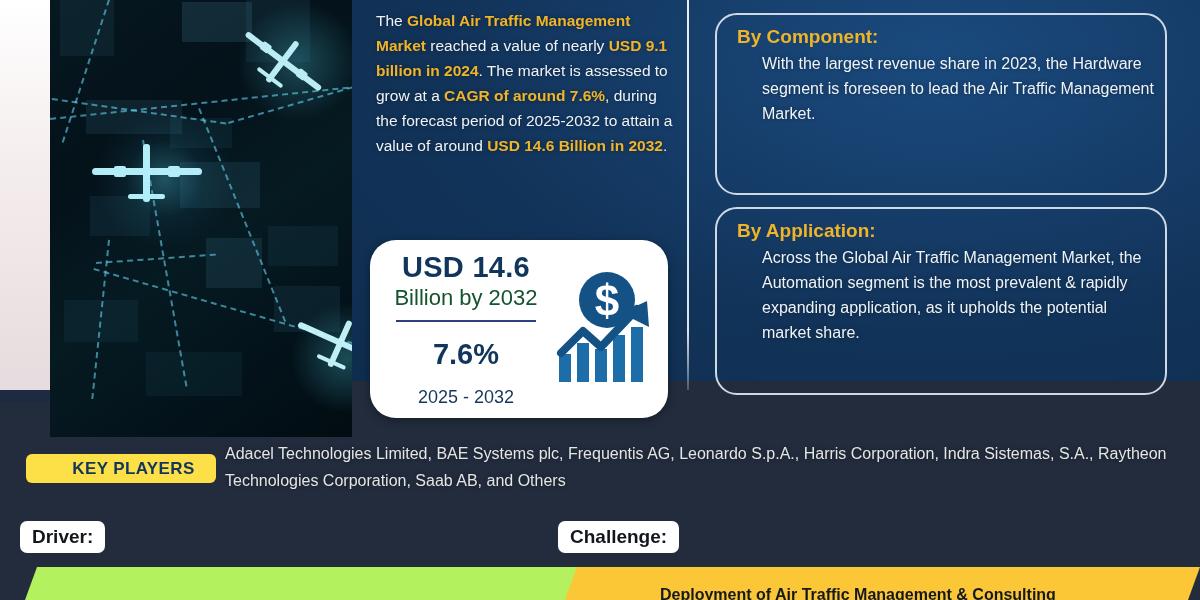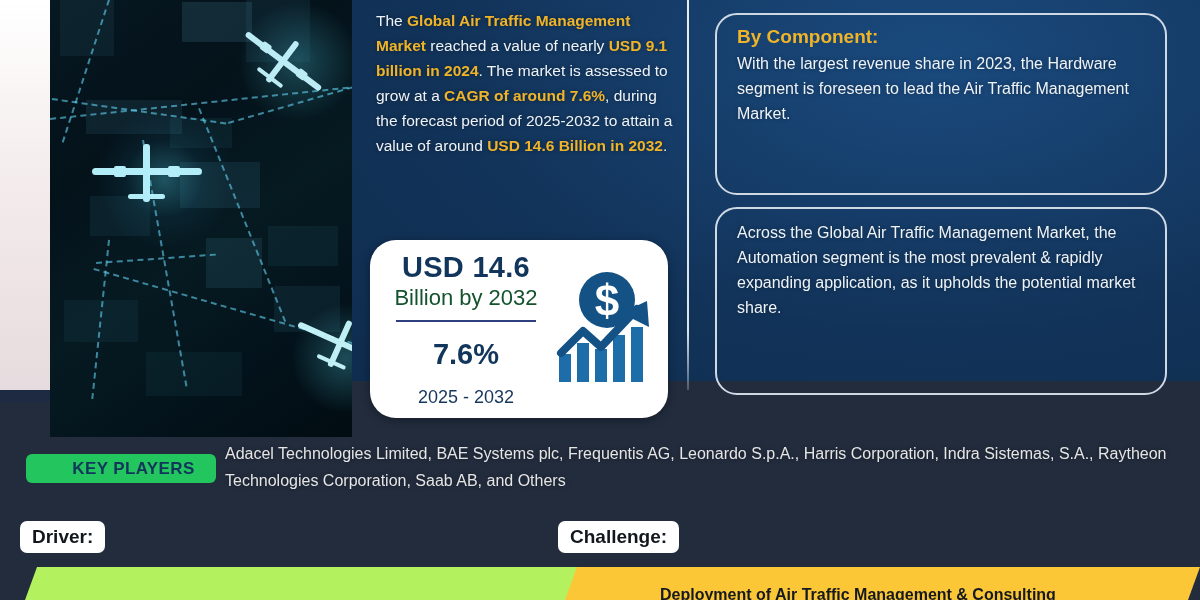--- a/index.html
+++ b/index.html
@@ -73,26 +73,26 @@
 
   
   .info-card{
     position:absolute; left:715px; width:452px;
     border:2px solid #cfd9e4; border-radius:22px;
     padding:11px 5px 10px 20px;
   }
   #card-component{ top:13px; height:182px; }
   #card-application{ top:207px; height:188px; }
   .card-title{ color:#f0b429; font-size:19px; font-weight:bold; margin-bottom:3px; }
-  .card-body{ color:#eef3f8; font-size:16px; line-height:25px; text-shadow:0 0 4px rgba(0,0,0,.35); }
+  .card-body{ color:#eef3f8; font-size:16px; line-height:25px; text-shadow:0 0 4px rgba(0,0,0,.35);margin-left:25px; }
 
   
   #key-players-pill{
     position:absolute; left:26px; top:454px; width:190px; height:29px;
-    background:#22c55e; border-radius:6px;
+    background:#fde047; border-radius:6px;
     display:flex; align-items:center; justify-content:center;
     font-size:17px; font-weight:bold; color:#12355c; letter-spacing:.4px;padding-left:25px;
   }
   #key-players-text{
     position:absolute; left:225px; top:440px; width:960px;
     color:#e5e5e5; font-size:16px; line-height:27px;
     text-shadow:0 0 4px rgba(0,0,0,.4);
   }
 
   
@@ -211,20 +211,21 @@
 </div>
 
 <div id="panel-divider"></div>
 
 <div class="info-card" id="card-component">
   <div class="card-title">By Component:</div>
   <div class="card-body">With the largest revenue share in 2023, the Hardware segment is foreseen to lead the Air Traffic Management Market.</div>
 </div>
 
 <div class="info-card" id="card-application">
+  <div class="card-title">By Application:</div>
   <div class="card-body">Across the Global Air Traffic Management Market, the Automation segment is the most prevalent &amp; rapidly expanding application, as it upholds the potential market share.</div>
 </div>
 
 <div id="key-players-pill">KEY PLAYERS</div>
 <div id="key-players-text">Adacel Technologies Limited, BAE Systems plc, Frequentis AG, Leonardo S.p.A., Harris Corporation, Indra Sistemas, S.A., Raytheon Technologies Corporation, Saab AB, and Others</div>
 
 <div class="dc-pill" id="driver-pill">Driver:</div>
 <div class="dc-pill" id="challenge-pill">Challenge:</div>
 
 <div id="driver-banner"></div>

